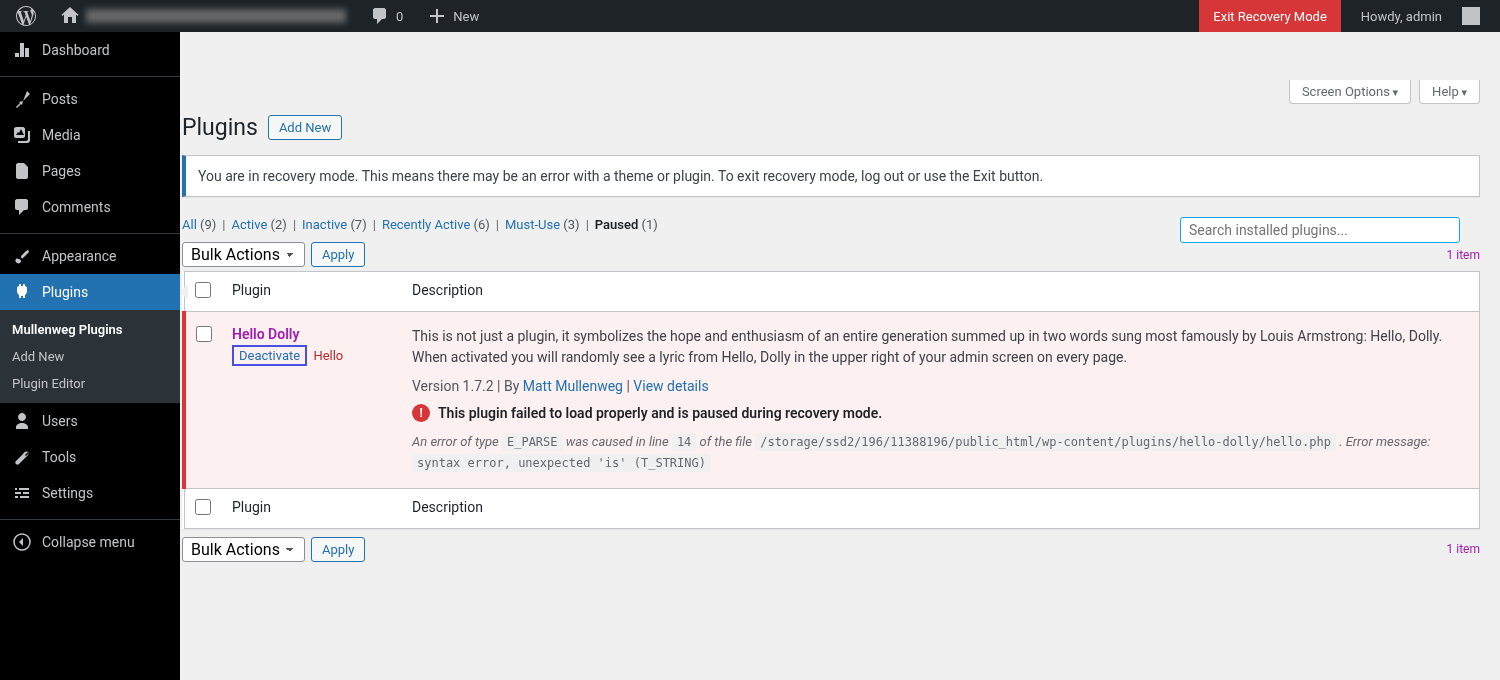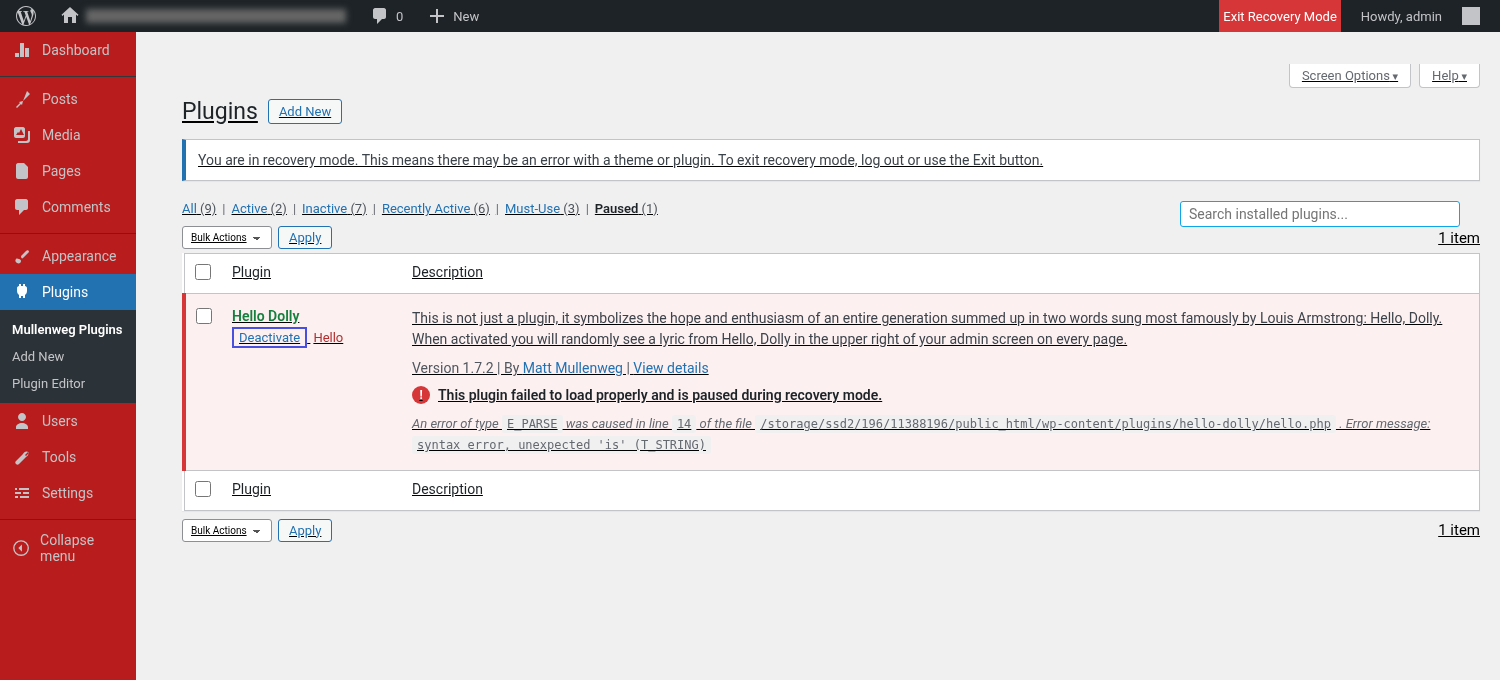--- a/index.html
+++ b/index.html
@@ -1,62 +1,62 @@
 <!DOCTYPE html>
 <html><head>
 <meta charset="utf-8">
 <style>
 *{margin:0;padding:0;box-sizing:border-box;font-family:-apple-system,BlinkMacSystemFont,"Segoe UI",Roboto,sans-serif;}
 body{background:#f0f0f1;overflow:hidden;}
 .topbar{height:32px;background:#1d2327;color:#c3c4c7;display:flex;align-items:center;font-size:13px;}
 .topbar-left{display:flex;align-items:center;gap:8px;padding-left:8px;}
 .topbar-item{display:flex;align-items:center;gap:6px;padding:0 8px;height:32px;cursor:pointer;color:#c3c4c7;}
 .topbar-right{margin-left:auto;display:flex;align-items:center;height:32px;}
-.exit-recovery{background:#d63638;color:#fff;padding:0 4px;height:32px;display:flex;align-items:center;cursor:pointer;}
+.exit-recovery{background:#d63638;color:#fff;padding:0 14px;height:32px;display:flex;align-items:center;cursor:pointer;}
 .howdy{padding:0 20px;display:flex;align-items:center;gap:20px;cursor:pointer;}
 .avatar{width:18px;height:18px;background:#c3c4c7;}
-.sidebar{position:fixed;top:32px;left:0;width:136px;bottom:0;background:#b91c1c;color:#c3c4c7;font-size:14px;}
+.sidebar{position:fixed;top:32px;left:0;width:180px;bottom:0;background:#000000;color:#c3c4c7;font-size:14px;}
 .menu-item{display:flex;align-items:center;gap:10px;padding:8px 12px;cursor:pointer;position:relative;}
 .menu-item.active{background:#2271b1;color:#fff;}
 .menu-item.active::after{content:"";position:absolute;right:-8px;top:50%;transform:translateY(-50%);border:8px solid transparent;border-right-color:#f0f0f1;}
 .submenu{background:#2c3338;padding:6px 0;}
 .submenu-item{padding:6px 12px;font-size:13px;cursor:pointer;color:#c3c4c7;}
 .submenu-item.active{color:#fff;font-weight:600;}
 .separator{height:5px;border-bottom:1px solid #32373c;margin:4px 0;}
 .icon{width:20px;height:20px;fill:currentColor;display:flex;align-items:center;justify-content:center;font-size:18px;}
-.content{margin-left:160px;margin-top:32px;padding:0;text-decoration:underline;}
+.content{margin-left:160px;margin-top:48px;padding:0;}
 .screen-meta{display:flex;justify-content:flex-end;gap:8px;padding:0 20px 0 0;}
 .screen-meta-btn{background:#fff;border:1px solid #c3c4c7;border-top:none;padding:4px 12px;font-size:13px;cursor:pointer;color:#646970;border-radius:0 0 4px 4px;}
 .screen-meta-btn::after{content:" ▾";font-size:11px;}
 .wrap{padding:10px 20px 0 22px;}
 .page-header{display:flex;align-items:center;gap:10px;margin-bottom:14px;}
 .page-title{font-size:23px;font-weight:400;color:#1d2327;}
 .add-new-btn{border:1px solid #2271b1;color:#2271b1;background:#f6f7f7;padding:4px 10px;font-size:13px;border-radius:3px;cursor:pointer;}
 .notice{background:#fff;border:1px solid #c3c4c7;border-left:4px solid #2271b1;padding:12px;margin-bottom:20px;font-size:14px;color:#3c434a;box-shadow:0 1px 1px rgba(0,0,0,0.04);}
 .subsubsub{display:flex;gap:6px;font-size:13px;margin-bottom:10px;color:#646970;flex-wrap:wrap;}
 .subsubsub a{color:#2271b1;text-decoration:none;cursor:pointer;}
 .subsubsub .count{color:#50575e;}
 .subsubsub .current{color:#1d2327;font-weight:600;}
 .search-box{position:absolute;right:20px;}
 .search-input{padding:4px 8px;font-size:14px;border:1px solid #0ea5e9;border-radius:3px;width:280px;}
 .tablenav{display:flex;align-items:center;justify-content:space-between;margin-bottom:4px;}
 .bulk-actions{display:flex;gap:6px;}
-.bulk-select{padding:2px 24px 2px 8px;font-size:10px;border:1px solid #8c8f94;border-radius:3px;background:#fff;appearance:none;background-image:linear-gradient(45deg,transparent 50%,#555 50%),linear-gradient(135deg,#555 50%,transparent 50%);background-position:calc(100% - 14px) 10px,calc(100% - 10px) 10px;background-size:4px 4px;background-repeat:no-repeat;}
+.bulk-select{padding:2px 24px 2px 8px;font-size:16px;border:1px solid #8c8f94;border-radius:3px;background:#fff;appearance:none;background-image:linear-gradient(45deg,transparent 50%,#555 50%),linear-gradient(135deg,#555 50%,transparent 50%);background-position:calc(100% - 14px) 10px,calc(100% - 10px) 10px;background-size:4px 4px;background-repeat:no-repeat;}
 .apply-btn{padding:3px 10px;border:1px solid #2271b1;color:#2271b1;background:#f6f7f7;border-radius:3px;cursor:pointer;font-size:13px;}
-.item-count{font-size:15px;color:#000000;}
+.item-count{font-size:12px;color:#a21caf;}
 .plugins-table{width:100%;border-collapse:collapse;background:#fff;border:1px solid #c3c4c7;box-shadow:0 1px 1px rgba(0,0,0,0.04);}
 .plugins-table th,.plugins-table td{text-align:left;padding:10px;font-size:14px;vertical-align:top;}
 .plugins-table thead th,.plugins-table tfoot th{font-weight:400;color:#1d2327;border-bottom:1px solid #c3c4c7;}
 .plugins-table tfoot th{border-bottom:none;border-top:1px solid #c3c4c7;}
 .check-col{width:30px;}
 .plugin-col{width:180px;}
 .check-box{width:16px;height:16px;}
 .plugin-row{background:#fcf0f1;border-left:4px solid #d63638;}
 .plugin-row td{padding:14px 10px;}
-.plugin-name{color:#15803d;font-weight:600;font-size:14px;cursor:pointer;}
+.plugin-name{color:#a21caf;font-weight:600;font-size:14px;cursor:pointer;}
 .row-actions{margin-top:6px;font-size:13px;}
 .deactivate-link{color:#2271b1;text-decoration:none;cursor:pointer;border:2px solid #4950e0;padding:1px 5px;}
 .resume-link{color:#b32d2e;text-decoration:none;cursor:pointer;margin-left:3px;}
 .plugin-desc{font-size:14px;color:#3c434a;line-height:1.5;}
 .plugin-meta{margin-top:10px;font-size:14px;color:#50575e;}
 .plugin-meta a{color:#2271b1;text-decoration:none;}
 .error-notice{margin-top:10px;display:flex;align-items:center;gap:8px;font-size:14px;font-weight:600;color:#1d2327;}
 .error-icon{width:18px;height:18px;background:#d63638;border-radius:50%;color:#fff;display:flex;align-items:center;justify-content:center;font-size:12px;font-weight:bold;}
 .error-detail{margin-top:10px;font-size:13px;color:#646970;font-style:italic;line-height:1.6;}
 .error-detail code{font-family:Consolas,Monaco,monospace;background:#f0f0f1;padding:2px 5px;font-size:12px;font-style:normal;border-radius:2px;}

